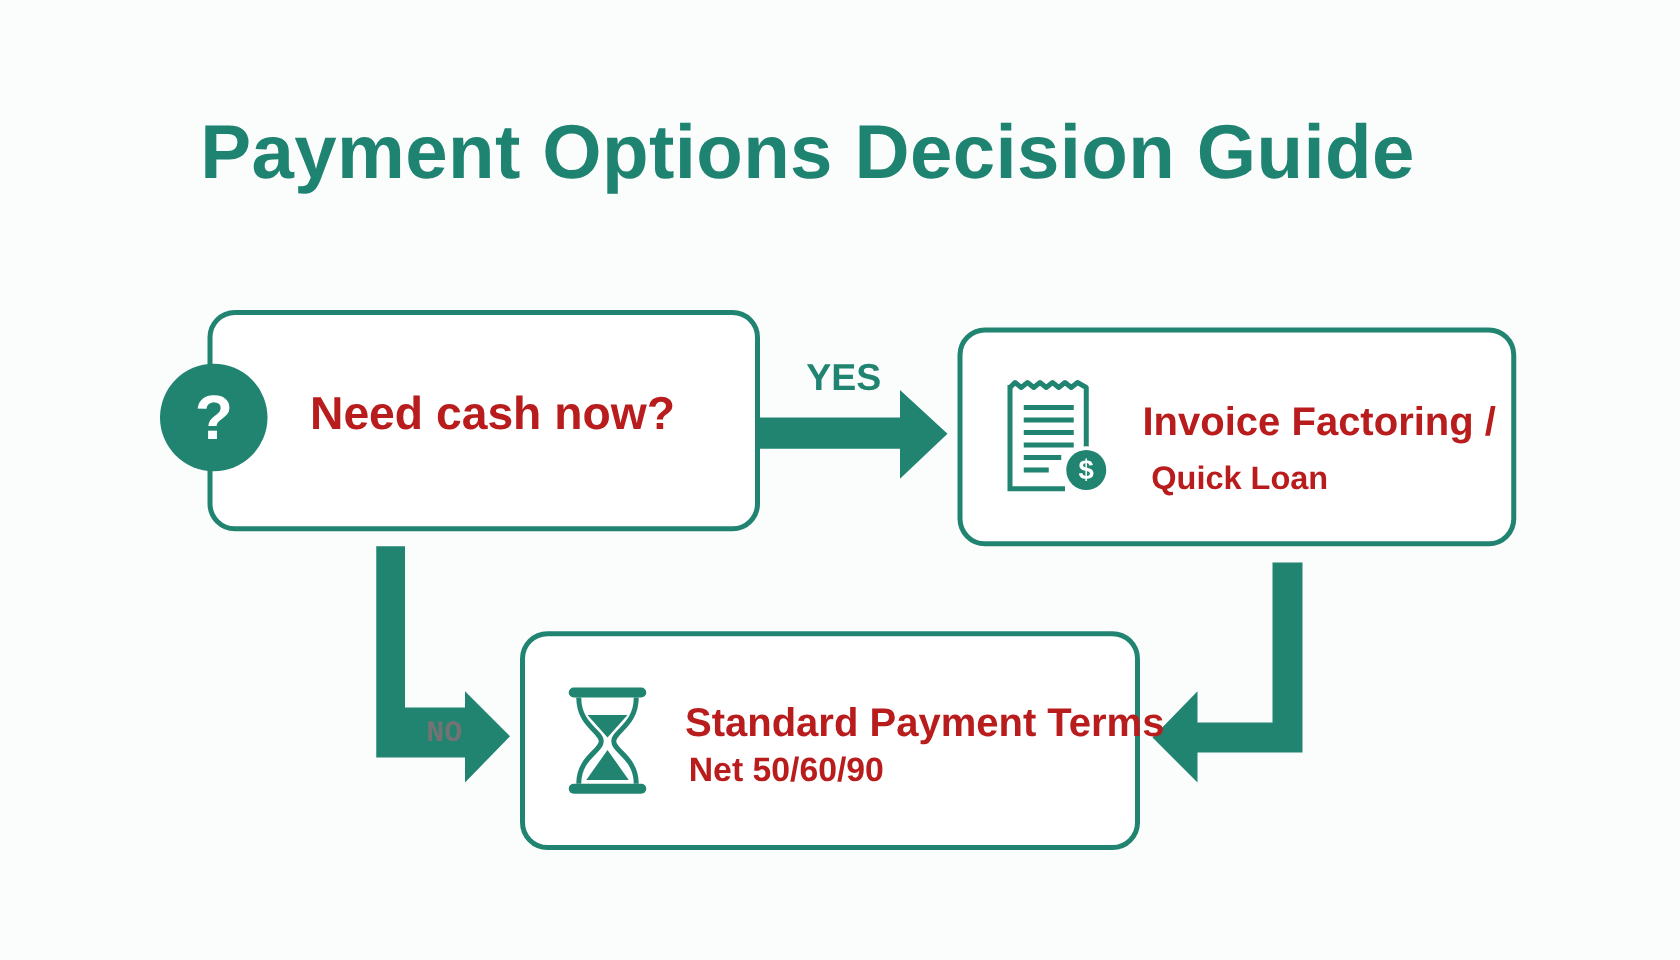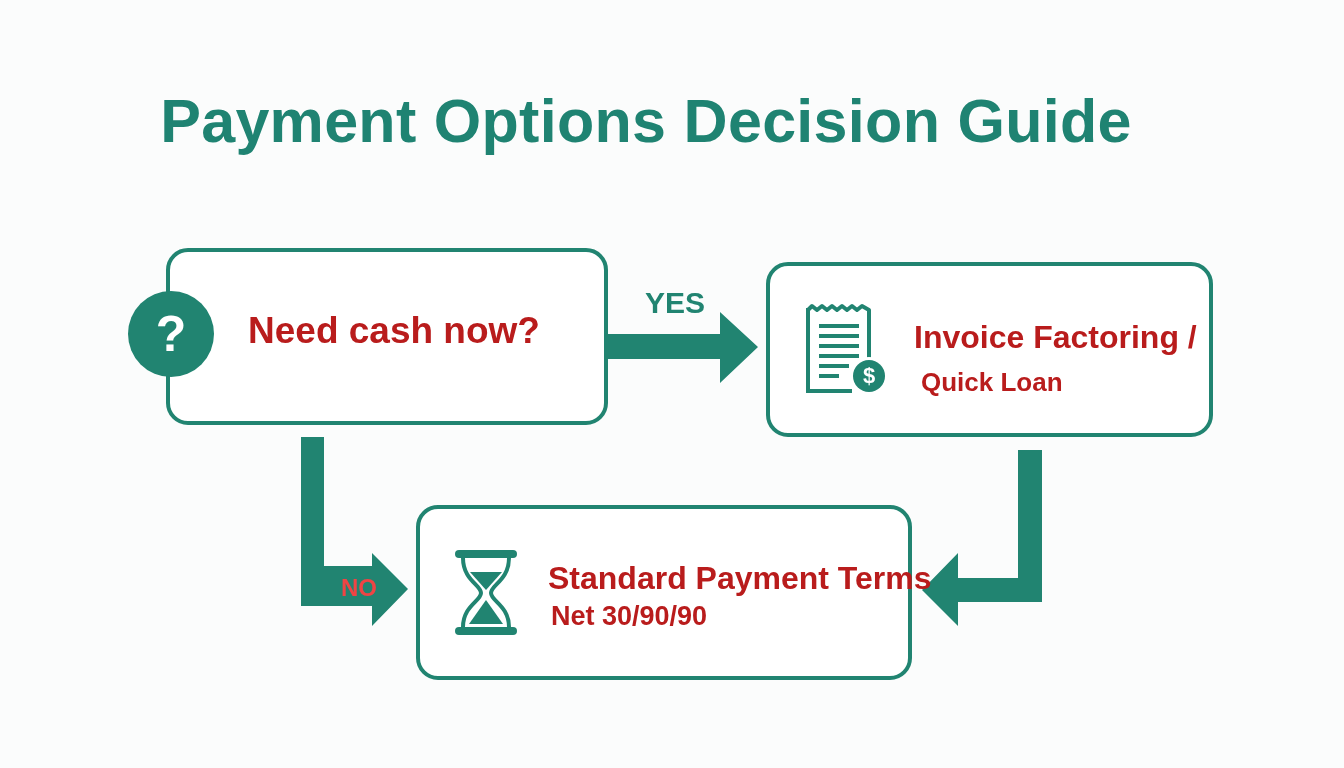--- a/index.html
+++ b/index.html
@@ -29,21 +29,21 @@
 <svg class="layer" width="1344" height="768">
 
   <polygon fill="#218471" points="608,334 720,334 720,312 758,347 720,383 720,359 608,359"></polygon>
 
   <polygon fill="#218471" points="301,437 324,437 324,566 372,566 372,553 408,589 372,626 372,606 301,606"></polygon>
 
   <polygon fill="#218471" points="1018,450 1042,450 1042,602 958,602 958,626 922,590 958,553 958,578 1018,578"></polygon>
 </svg>
 
 <div class="arrow-label" style="left:645px; top:286px; font-size:30px; color:#218471;">YES</div>
-<div class="arrow-label" style="left:341px; top:574px; font-size:24px; color:#ef4444;">NO</div>
+<div class="arrow-label" style="left:341px; top:574px; font-size:24px; color:#737373;font-family:Liberation Mono, monospace;">NO</div>
 
 <div class="box" style="left:166px; top:248px; width:442px; height:177px;"></div>
 <svg class="layer" width="1344" height="768" style="pointer-events:none;">
   <circle cx="171" cy="334" r="43" fill="#218471"></circle>
 </svg>
 <div style="position:absolute; left:128px; top:306px; width:86px; text-align:center; font-size:50px; font-weight:bold; color:#fff; line-height:56px;">?</div>
 <div class="lbl" style="left:248px; top:310px; font-size:37px;">Need cash now?</div>
 
 <div class="box" style="left:766px; top:262px; width:447px; height:175px;"></div>
 <svg class="layer" width="1344" height="768" style="pointer-events:none;">
@@ -65,13 +65,13 @@
 <div class="box" style="left:416px; top:505px; width:496px; height:175px;"></div>
 <svg class="layer" width="1344" height="768" style="pointer-events:none;">
   <rect x="455" y="550" width="62" height="8" rx="4" fill="#218471"></rect>
   <rect x="455" y="627" width="62" height="8" rx="4" fill="#218471"></rect>
   <path d="M463,558 C463,580 481,585 481,593 C481,601 463,606 463,627" fill="none" stroke="#218471" stroke-width="4"></path>
   <path d="M509,558 C509,580 491,585 491,593 C491,601 509,606 509,627" fill="none" stroke="#218471" stroke-width="4"></path>
   <polygon points="470,572 502,572 486,590" fill="#218471"></polygon>
   <polygon points="486,600 503,624 469,624" fill="#218471"></polygon>
 </svg>
 <div class="lbl" style="left:548px; top:560px; font-size:32px;">Standard Payment Terms</div>
-<div class="lbl" style="left:551px; top:601px; font-size:27px;">Net 30/90/90</div>
+<div class="lbl" style="left:551px; top:601px; font-size:27px;">Net 50/60/90</div>
 
 </body></html>

